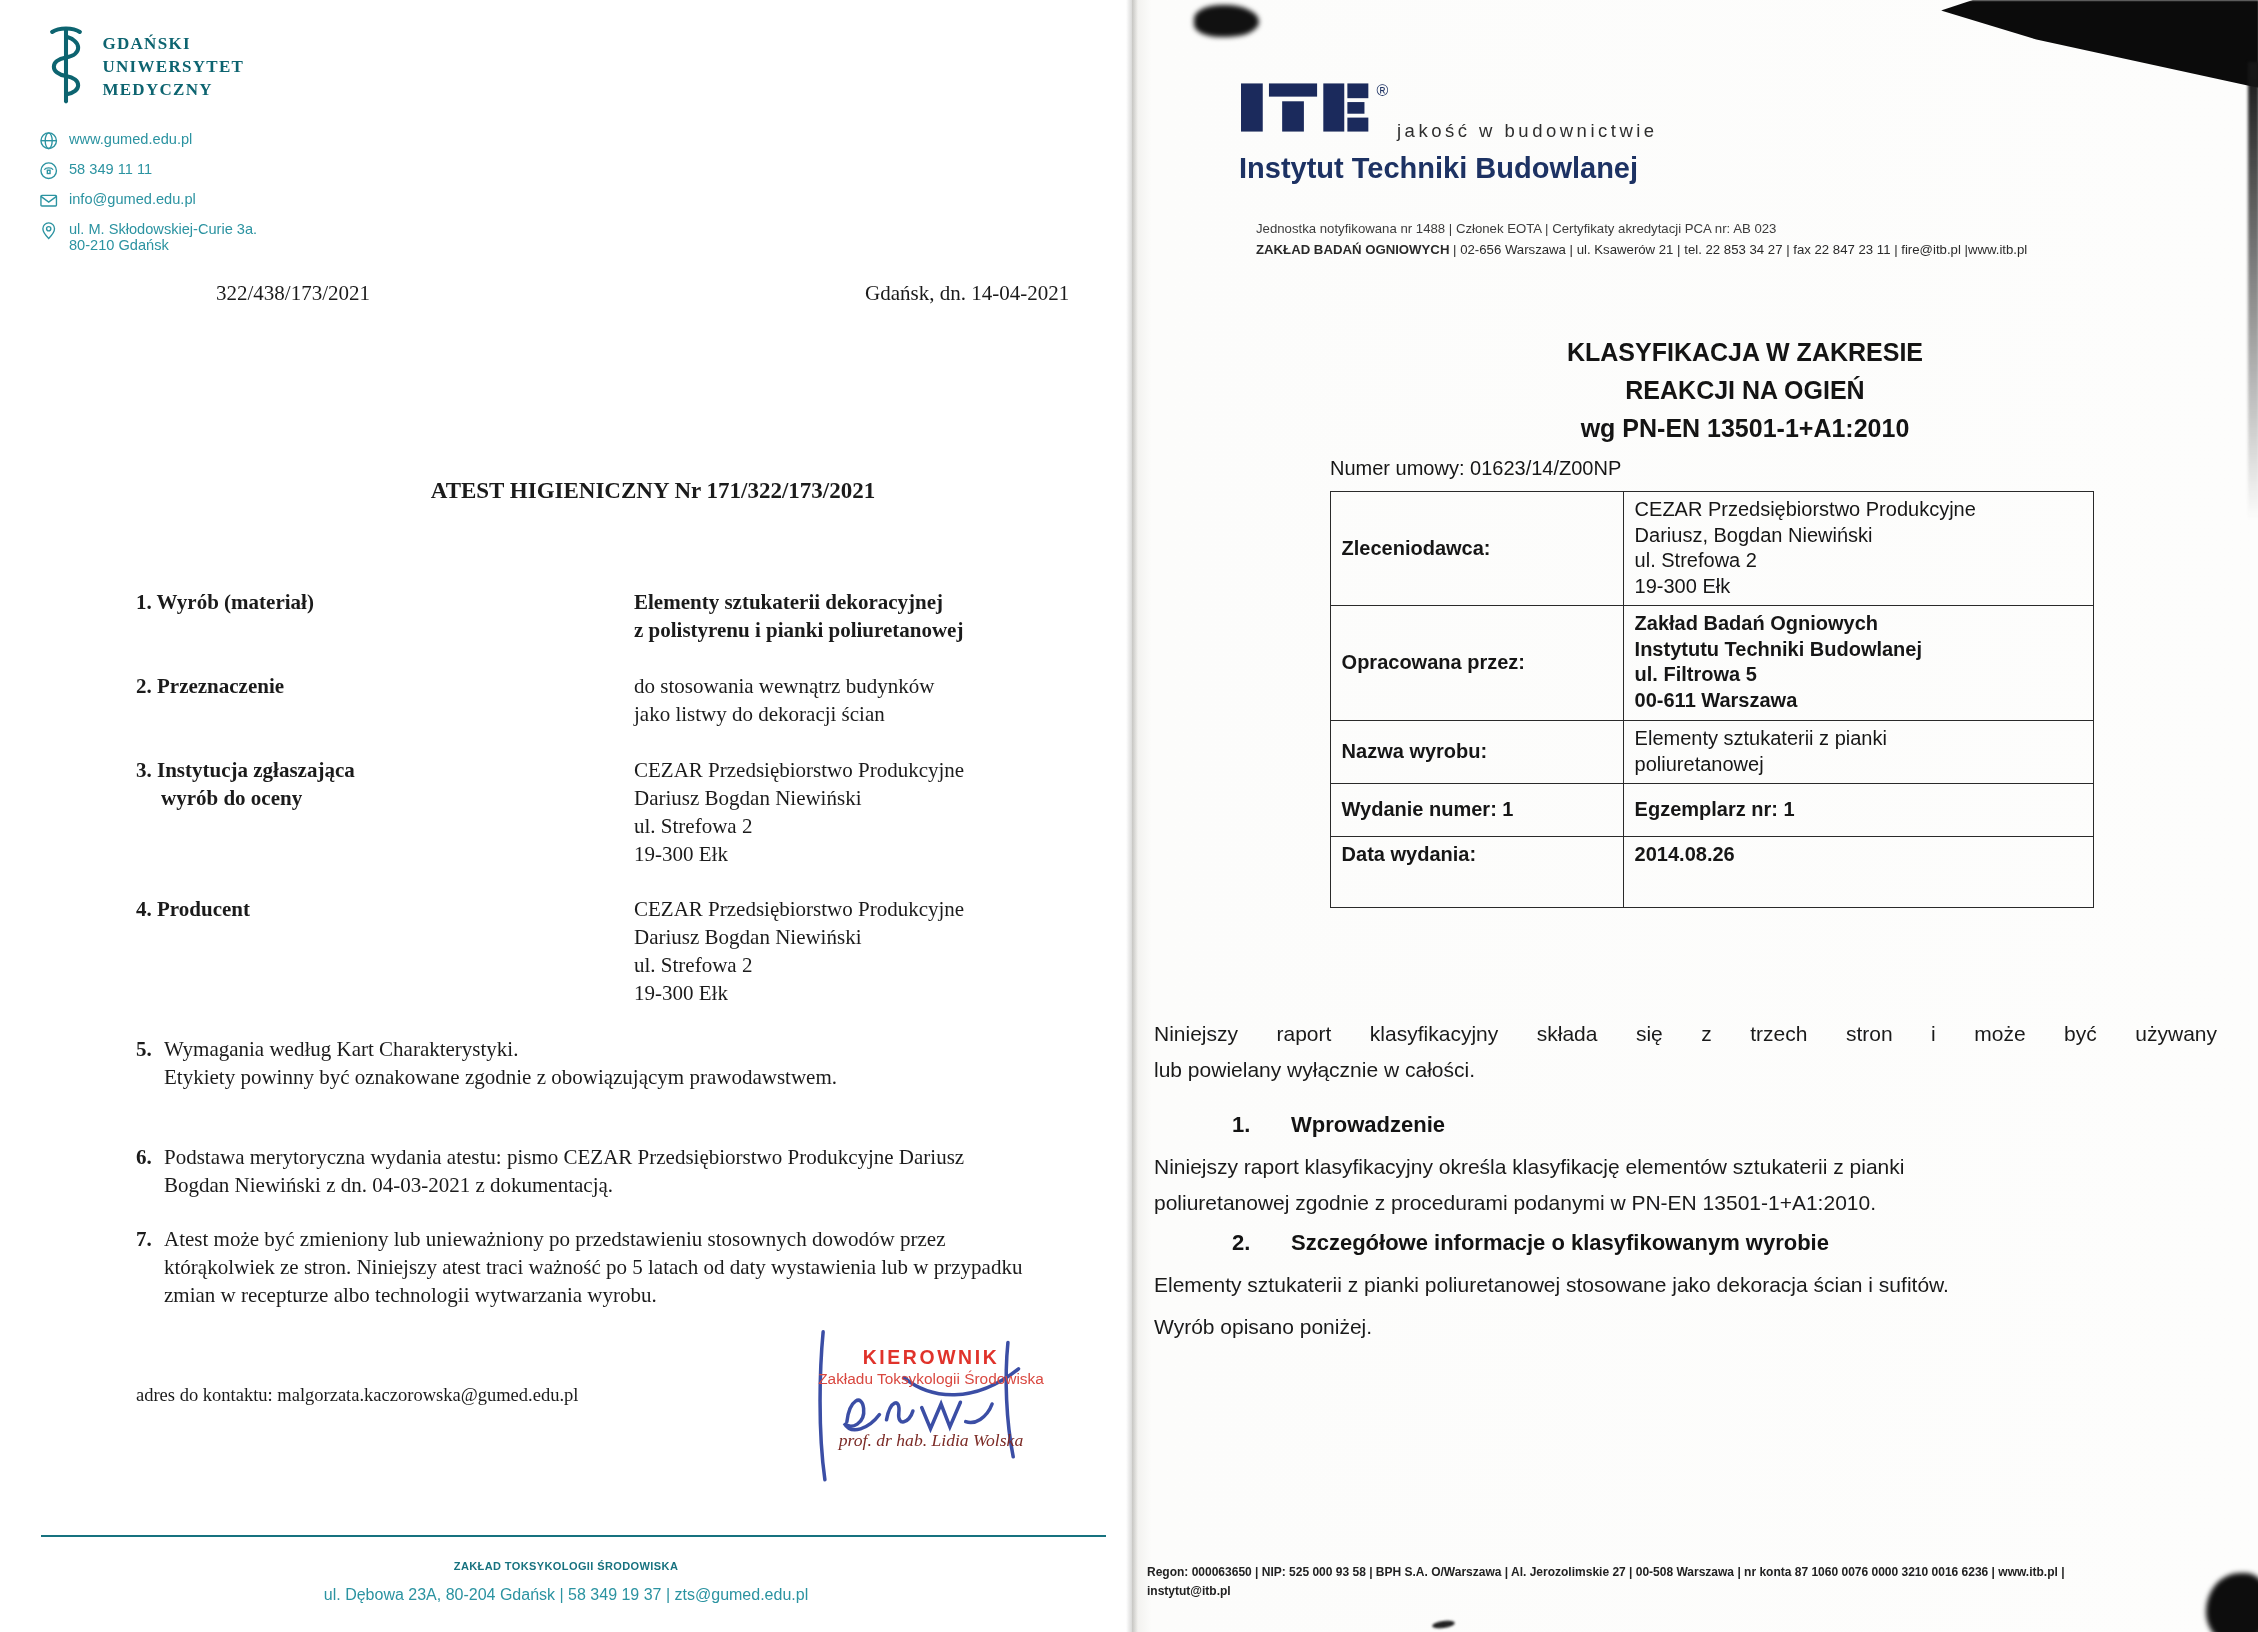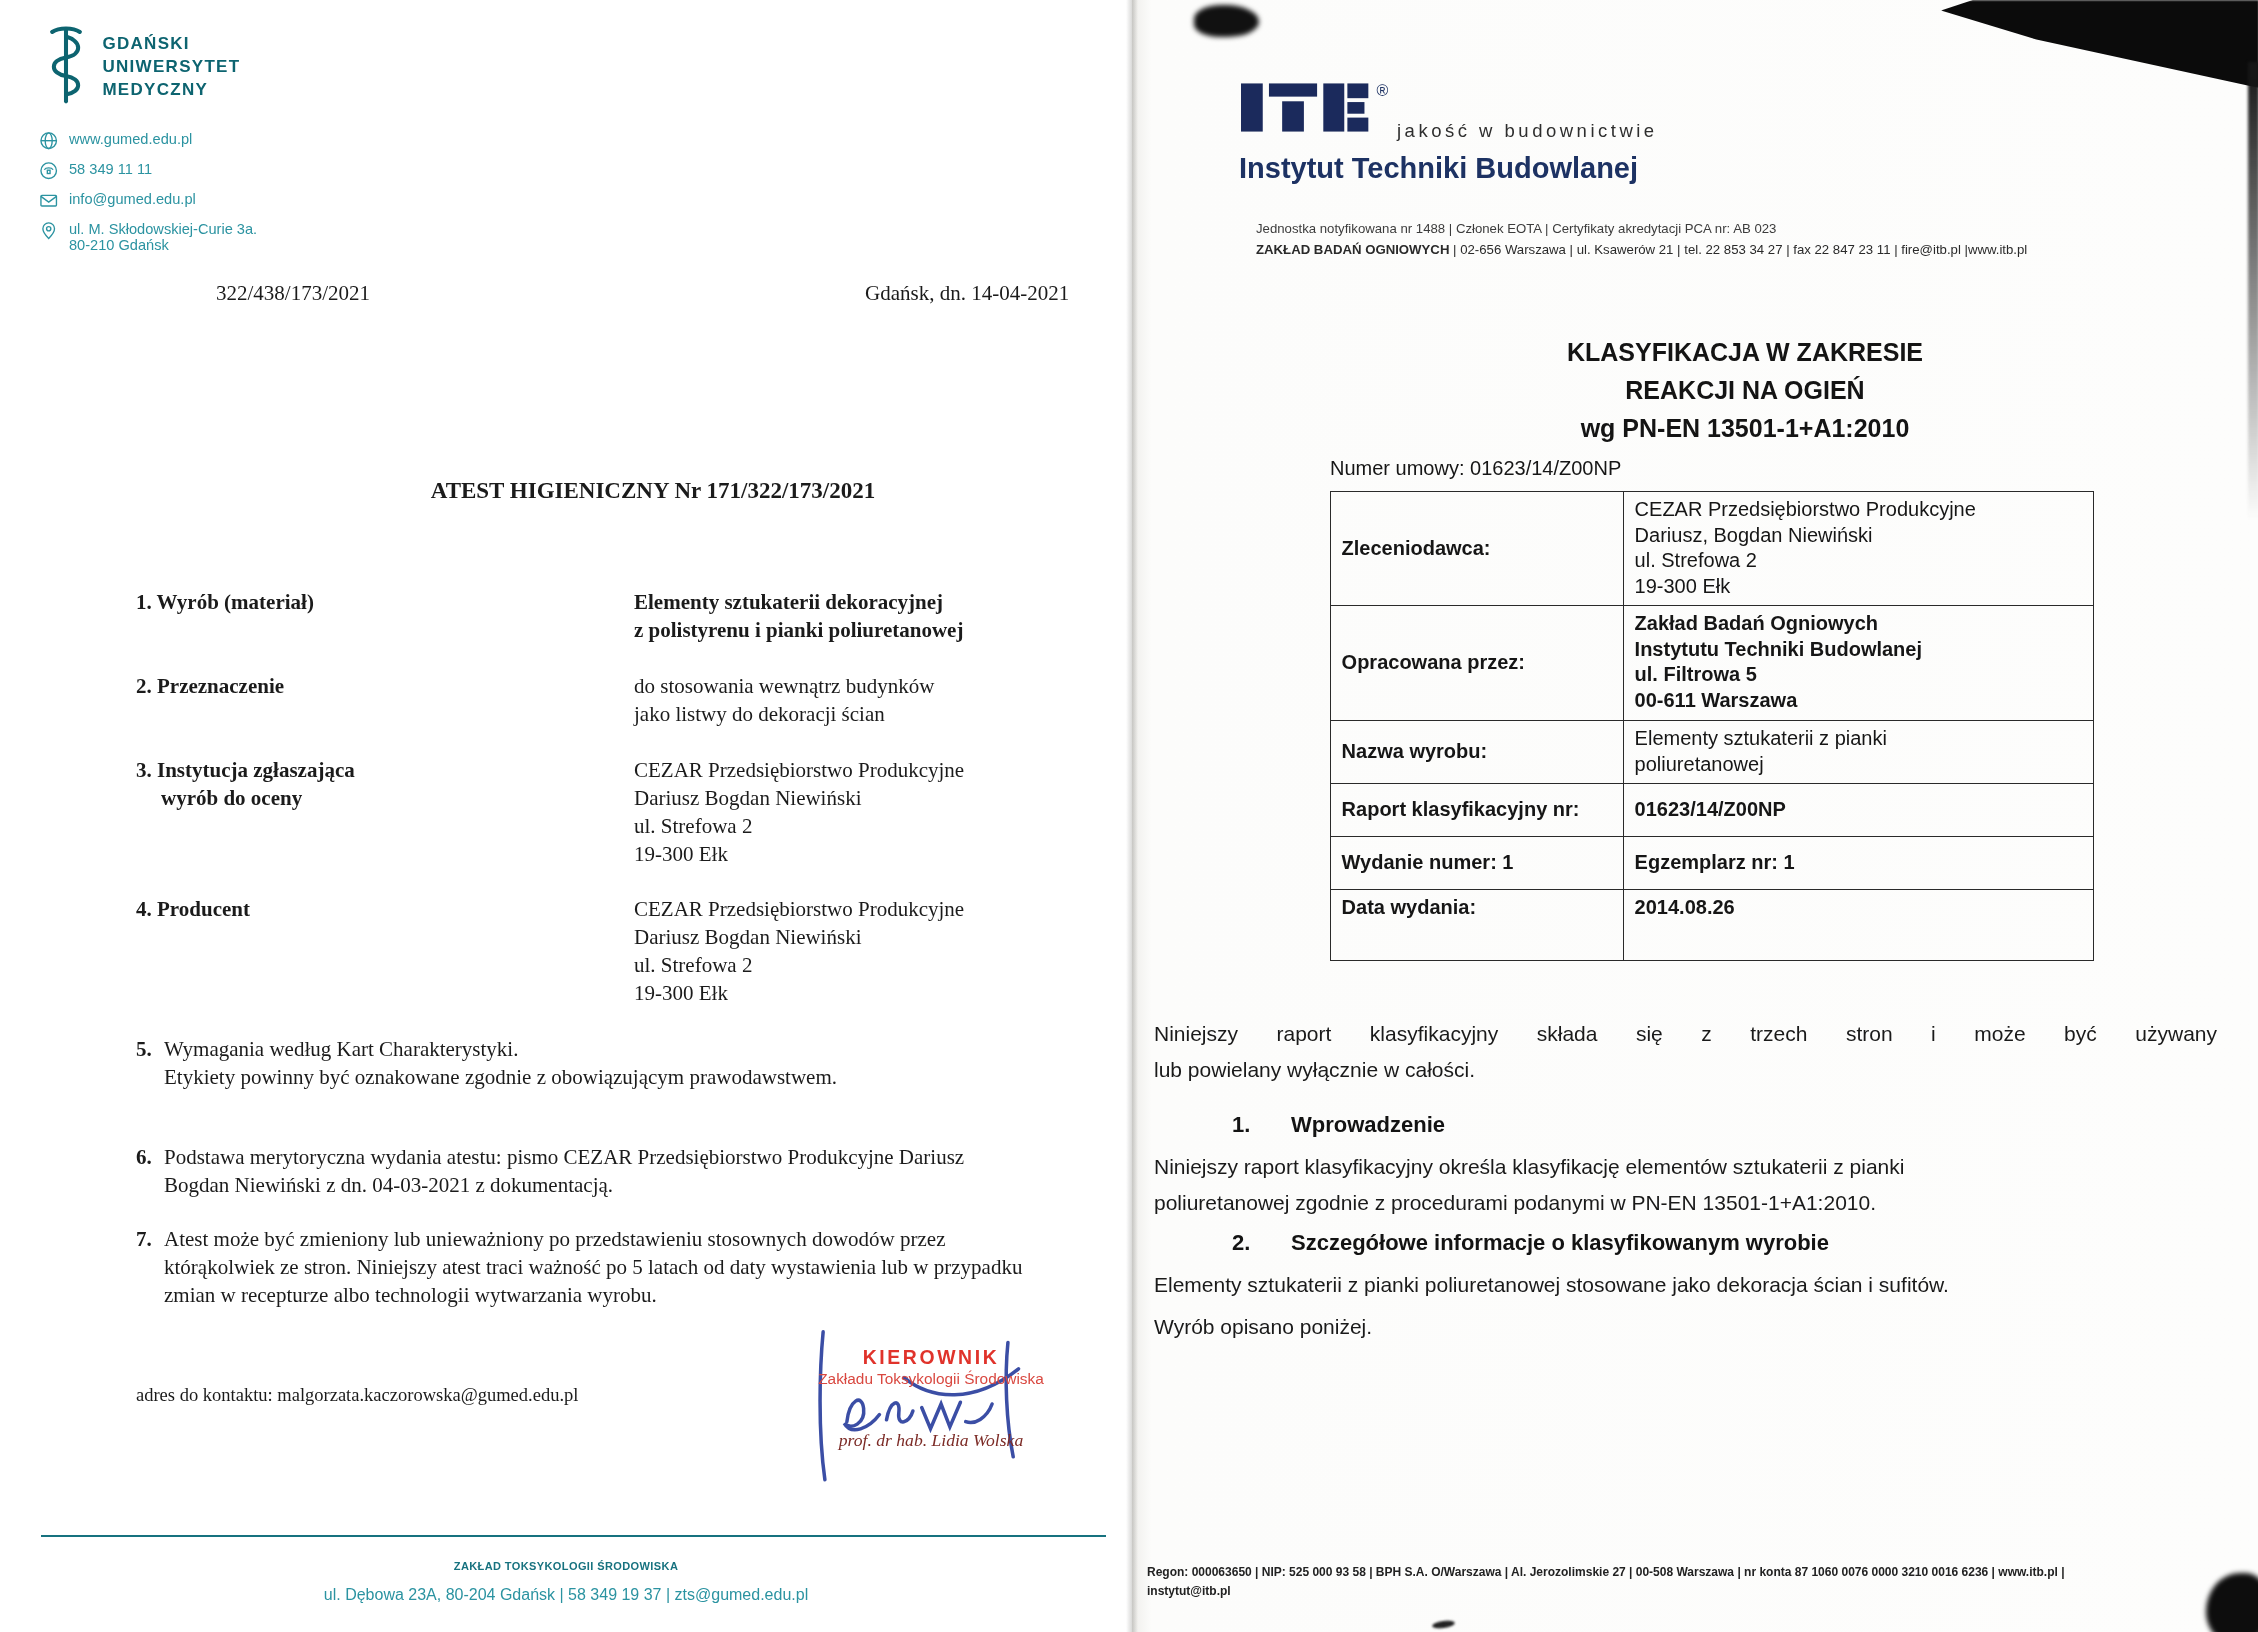--- a/index.html
+++ b/index.html
@@ -8,21 +8,21 @@
             font-family:"Liberation Serif", serif; color:#1b1b1b; }
   .page { position:absolute; top:0; height:1633px; overflow:hidden; }
   .page-left { left:0; width:1132px; background:#ffffff; }
   .page-right { left:1132px; width:1127px;
                 background:linear-gradient(90deg,#efeeeb 0px,#fcfcfb 19.4px,#fdfdfc 100%);
                 font-family:"Liberation Sans", sans-serif; color:#1f1f1f; }
   .abs { position:absolute; }
 
   
   .gu-brand { left:42px; top:25px; display:flex; align-items:flex-start; }
-  .gu-name { margin-left:12.4px; padding-top:7px; font-family:Liberation Sans, sans-serif;
+  .gu-name { margin-left:12.4px; padding-top:7px; font-family:Liberation Serif, serif;
              font-weight:bold; font-size:17px; line-height:23px; letter-spacing:1.3px; color:#0d6470; }
   .gu-contact { left:39px; top:131px; list-style:none; font-family:"Liberation Sans",sans-serif;
                 font-size:14.6px; color:#2b93a1; }
   .gu-contact li { display:flex; align-items:flex-start; margin-bottom:10.6px; }
   .gu-contact .cicon { width:19.4px; height:19.4px; margin-right:10.6px; flex:0 0 19.4px; }
   .gu-contact .addr2 { display:block; }
 
   .ref-num  { left:216px; top:281px; font-size:21px; }
   .date-line{ left:865px; top:281px; font-size:21px; }
   .atest-title { left:653px; top:478px; transform:translateX(-50%); font-size:23px; font-weight:bold; white-space:nowrap; }
@@ -325,26 +325,20 @@
             <div>00-611 Warszawa</div>
           </td>
         </tr>
         <tr class="rh3">
           <td class="lbl">Nazwa wyrobu:</td>
           <td>
             <div>Elementy sztukaterii z pianki</div>
             <div>poliuretanowej</div>
           </td>
         </tr>
-        <tr class="rh4">
-          <td class="lbl">Raport klasyfikacyjny nr:</td>
-          <td class="vbold">
-            <div>01623/14/Z00NP</div>
-          </td>
-        </tr>
         <tr class="rh5">
           <td class="lbl">Wydanie numer:  1</td>
           <td class="vbold">
             <div>Egzemplarz nr: 1</div>
           </td>
         </tr>
         <tr class="rh6">
           <td class="lbl vtop">Data wydania:</td>
           <td class="vbold vtop">
             <div>2014.08.26</div>

